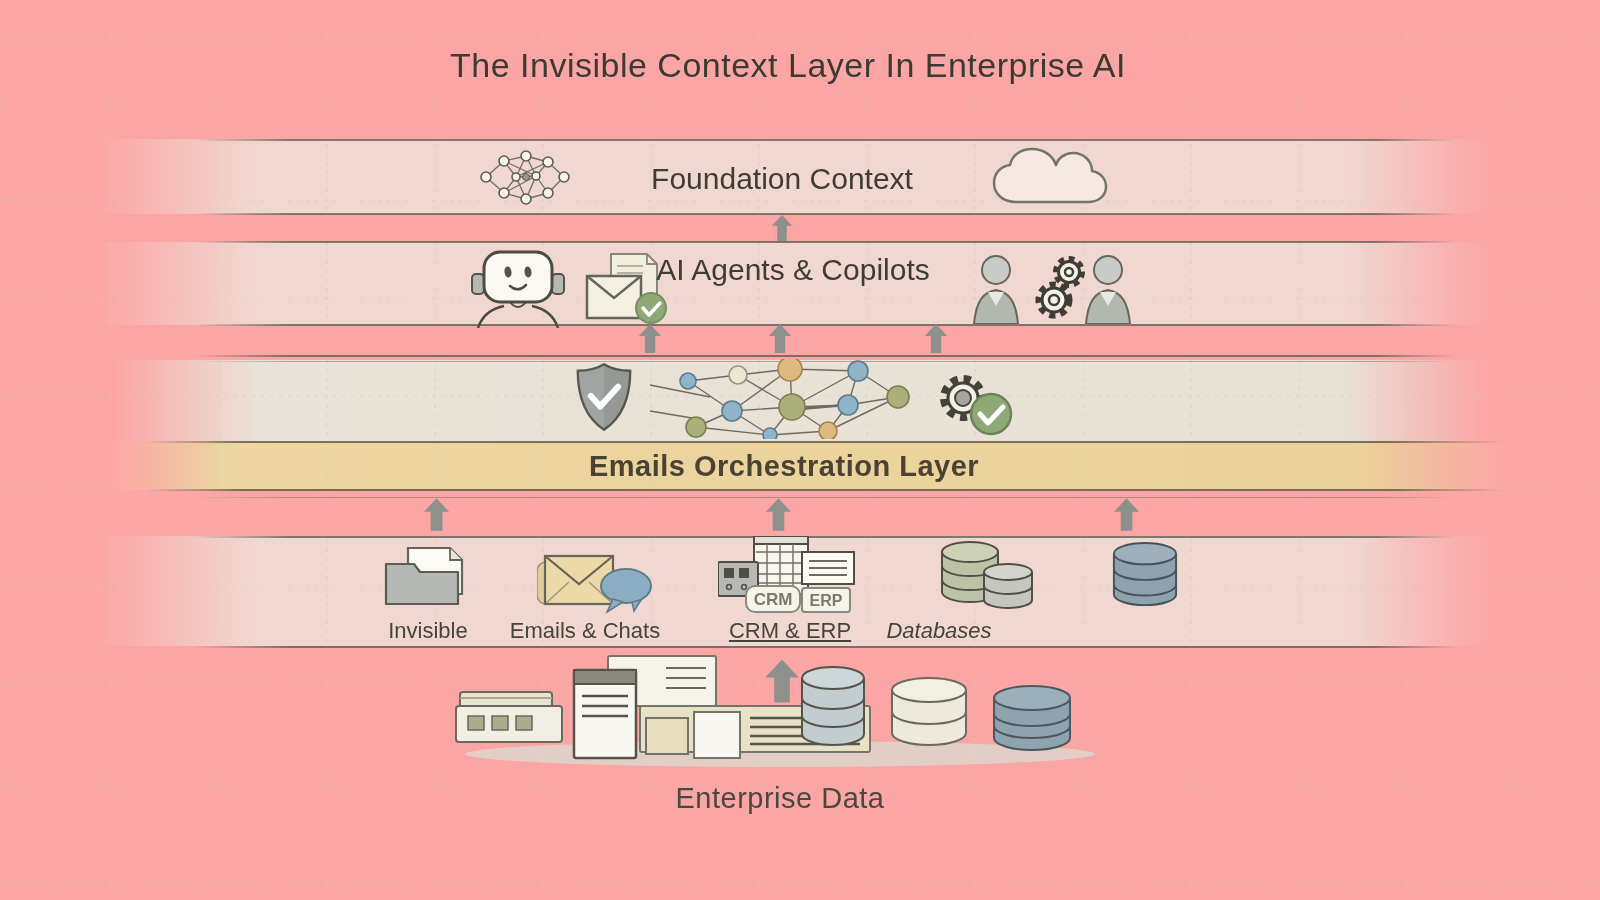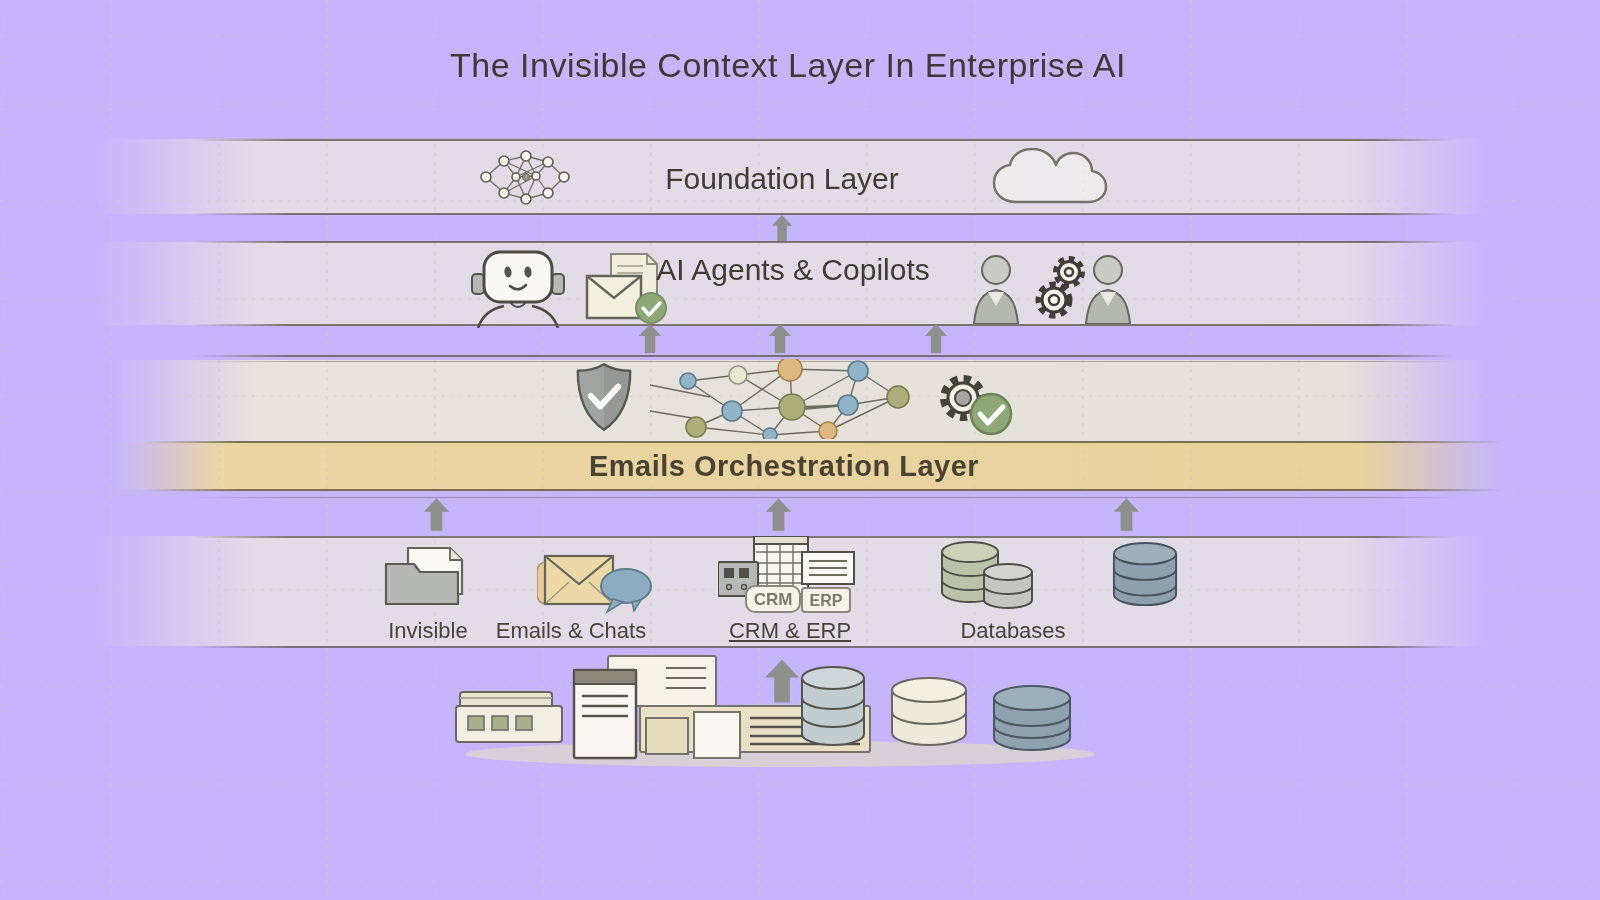--- a/index.html
+++ b/index.html
@@ -1,16 +1,16 @@
 <!DOCTYPE html>
 <html><head>
 <meta charset="utf-8">
 <style>
   html,body{margin:0;padding:0;background:#e9e6df;}
-  .canvas{position:relative;width:1600px;height:900px;background:#c4b5fd;overflow:hidden;
+  .canvas{position:relative;width:1600px;height:900px;background:#fca5a5;overflow:hidden;
           font-family:"Liberation Sans","DejaVu Sans",sans-serif;color:#3e3d35;}
   .abs{position:absolute;}
   
   .strip{position:absolute;left:0;width:1600px;pointer-events:none;
          background:linear-gradient(to right, rgba(236,233,224,0) 6%, rgba(236,233,224,.75) 16%,
                     rgba(236,233,224,.75) 84%, rgba(236,233,224,0) 93%);}
   .iconband{position:absolute;left:0;width:1600px;
          background:linear-gradient(to right, rgba(233,230,219,0) 7%, rgba(233,230,219,.95) 16%,
                     rgba(231,228,216,.95) 84%, rgba(233,230,219,0) 93%);}
   .yellowband{position:absolute;left:0;width:1600px;
@@ -119,21 +119,21 @@
       <circle cx="84" cy="28" r="5"></circle>
         <circle cx="68" cy="44" r="5"></circle>
         <circle cx="46" cy="50" r="5"></circle>
         <circle cx="24" cy="44" r="5"></circle>
       <circle cx="36" cy="28" r="4"></circle>
         <circle cx="56" cy="27" r="4"></circle>
     </g>
     <circle cx="46" cy="28" r="3.5" fill="#9a978a" stroke="#5d5c52" stroke-width="1"></circle>
   </svg>
 
-  <div class="rowlabel" style="left:582px;top:162px;width:400px;">Foundation Layer</div>
+  <div class="rowlabel" style="left:582px;top:162px;width:400px;">Foundation Context</div>
 
   <svg class="abs" style="left:988px;top:146px;" width="124" height="62" viewBox="0 0 124 62">
     <path d="M28 56 C14 56 6 47 6 37 C6 27 13 20 22 19 C24 9 33 3 44 3 C56 3 65 10 68 19 C70 12 77 7 85 7 C96 7 104 15 104 25 C113 27 118 33 118 41 C118 50 110 56 100 56 Z" fill="rgba(250,249,244,.5)" stroke="#75746a" stroke-width="2.5" stroke-linejoin="round"></path>
   </svg>
 
   <div class="arrow" style="left:770px;top:215px;">
     <svg width="24" height="26" viewBox="0 0 30 36">
         <path d="M15 0 L29 15 H21.5 V36 H8.5 V15 H1 Z" fill="#8e908b"></path>
       </svg>
   </div>
@@ -279,21 +279,21 @@
 
   <svg class="abs" style="left:537px;top:550px;" width="118" height="64" viewBox="0 0 118 64">
     <rect x="0" y="12" width="26" height="42" rx="9" fill="#e2cc9c" stroke="#a8936b" stroke-width="1.5"></rect>
     <rect x="8" y="6" width="68" height="48" fill="#edd9a8" stroke="#66655b" stroke-width="2.2"></rect>
     <path d="M8 6 L42 34 L76 6" fill="none" stroke="#66655b" stroke-width="2.2"></path>
     <path d="M8 54 L32 32 M76 54 L52 32" stroke="#66655b" stroke-width="1.6" opacity=".55"></path>
     <ellipse cx="89" cy="36" rx="25" ry="17" fill="#8cacc2" stroke="#5d7b8c" stroke-width="2"></ellipse>
     <path d="M76 49 L70 62 L86 52 Z" fill="#8cacc2" stroke="#5d7b8c" stroke-width="1.5"></path>
     <path d="M95 52 L97 61 L104 50 Z" fill="#8cacc2" stroke="#5d7b8c" stroke-width="1.5"></path>
   </svg>
-  <div class="srclabel" style="left:471px;top:618px;width:200px;">Emails &amp; Chats</div>
+  <div class="srclabel" style="left:485px;top:618px;width:200px;">Emails &amp; Chats</div>
 
   <svg class="abs" style="left:718px;top:536px;" width="142" height="78" viewBox="0 0 142 78">
     <rect x="36" y="0" width="54" height="58" fill="#f7f5ed" stroke="#504f47" stroke-width="2"></rect>
     <rect x="36" y="0" width="54" height="8" fill="#e4e1d4" stroke="#504f47" stroke-width="2"></rect>
     <g stroke="#706f64" stroke-width="1.4">
       <line x1="49" y1="8" x2="49" y2="52"></line>
         <line x1="62" y1="8" x2="62" y2="52"></line>
         <line x1="75" y1="8" x2="75" y2="52"></line>
       <line x1="38" y1="16" x2="88" y2="16"></line>
         <line x1="38" y1="27" x2="88" y2="27"></line>
@@ -320,21 +320,21 @@
 
   <svg class="abs" style="left:938px;top:540px;" width="96" height="72" viewBox="0 0 96 72">
     <path d="M4 12 v40 a28 10 0 0 0 56 0 v-40" fill="#bcc2a6" stroke="#504f47" stroke-width="2"></path>
     <path d="M4 26 a28 10 0 0 0 56 0" fill="none" stroke="#504f47" stroke-width="2"></path>
     <path d="M4 40 a28 10 0 0 0 56 0" fill="none" stroke="#504f47" stroke-width="2"></path>
     <ellipse cx="32" cy="12" rx="28" ry="10" fill="#ccd1b8" stroke="#504f47" stroke-width="2"></ellipse>
     <path d="M46 32 v28 a24 8 0 0 0 48 0 v-28" fill="#c6c6c1" stroke="#504f47" stroke-width="2"></path>
     <path d="M46 46 a24 8 0 0 0 48 0" fill="none" stroke="#504f47" stroke-width="2"></path>
     <ellipse cx="70" cy="32" rx="24" ry="8" fill="#d3d3ce" stroke="#504f47" stroke-width="2"></ellipse>
   </svg>
-  <div class="srclabel" style="left:913px;top:618px;width:200px;">Databases</div>
+  <div class="srclabel" style="left:839px;top:618px;width:200px;font-style:italic;">Databases</div>
 
   <svg class="abs" style="left:1110px;top:542px;" width="70" height="68" viewBox="0 0 70 70">
     <path d="M3 12 v42 a32 11 0 0 0 64 0 v-42" fill="#8da1ae" stroke="#46525c" stroke-width="2"></path>
     <path d="M3 28 a32 11 0 0 0 64 0" fill="none" stroke="#46525c" stroke-width="2"></path>
     <path d="M3 44 a32 11 0 0 0 64 0" fill="none" stroke="#46525c" stroke-width="2"></path>
     <ellipse cx="35" cy="12" rx="32" ry="11" fill="#9db0bc" stroke="#46525c" stroke-width="2"></ellipse>
   </svg>
 
   <div class="arrow" style="left:764px;top:656px;">
     <svg width="36" height="50" viewBox="0 0 30 36">
@@ -376,14 +376,15 @@
     <path d="M352 50 a31 11 0 0 0 62 0 M352 68 a31 11 0 0 0 62 0" fill="none" stroke="#55544c" stroke-width="2"></path>
     <ellipse cx="383" cy="30" rx="31" ry="11" fill="#cdd6d8" stroke="#55544c" stroke-width="2"></ellipse>
     <path d="M442 42 v43 a37 12 0 0 0 74 0 v-43" fill="#edeadb" stroke="#6a695f" stroke-width="2"></path>
     <path d="M442 64 a37 12 0 0 0 74 0" fill="none" stroke="#6a695f" stroke-width="2"></path>
     <ellipse cx="479" cy="42" rx="37" ry="12" fill="#f2efe3" stroke="#6a695f" stroke-width="2"></ellipse>
     <path d="M544 50 v40 a38 12 0 0 0 76 0 v-40" fill="#8ea2b0" stroke="#4c5761" stroke-width="2"></path>
     <path d="M544 66 a38 12 0 0 0 76 0 M544 78 a38 12 0 0 0 76 0" fill="none" stroke="#4c5761" stroke-width="2"></path>
     <ellipse cx="582" cy="50" rx="38" ry="12" fill="#9cb0bc" stroke="#4c5761" stroke-width="2"></ellipse>
   </svg>
 
+  <div class="entlabel" style="left:580px;top:782px;width:400px;">Enterprise Data</div>
 
 </div>
 
 </body></html>

